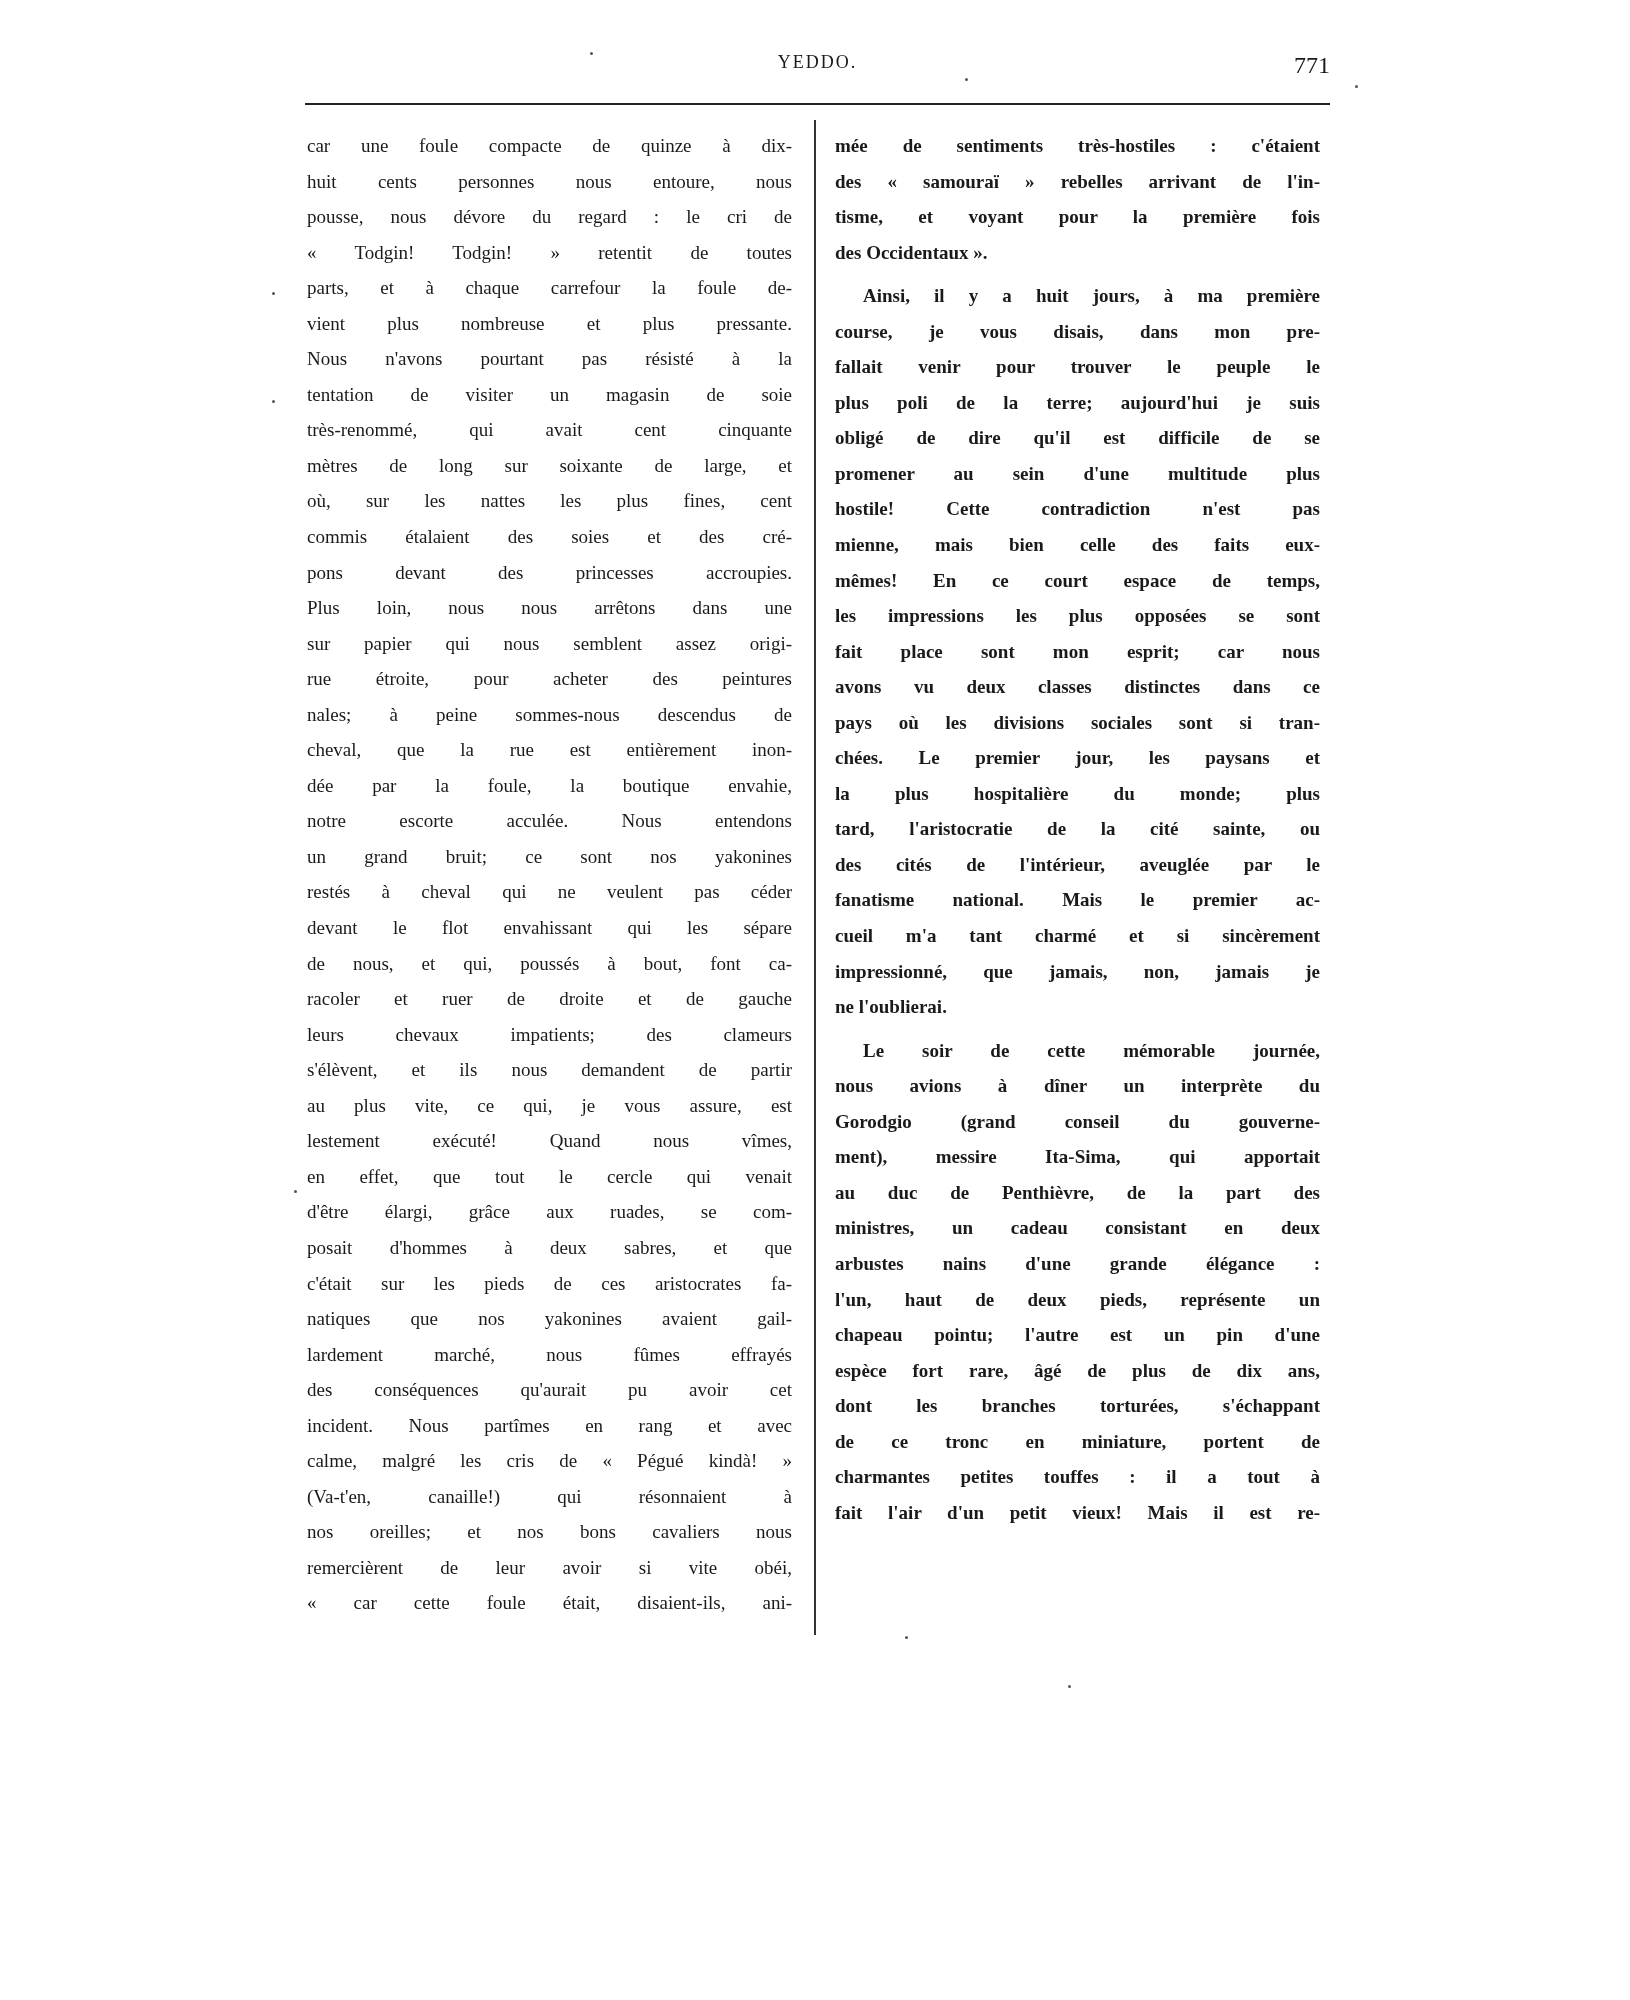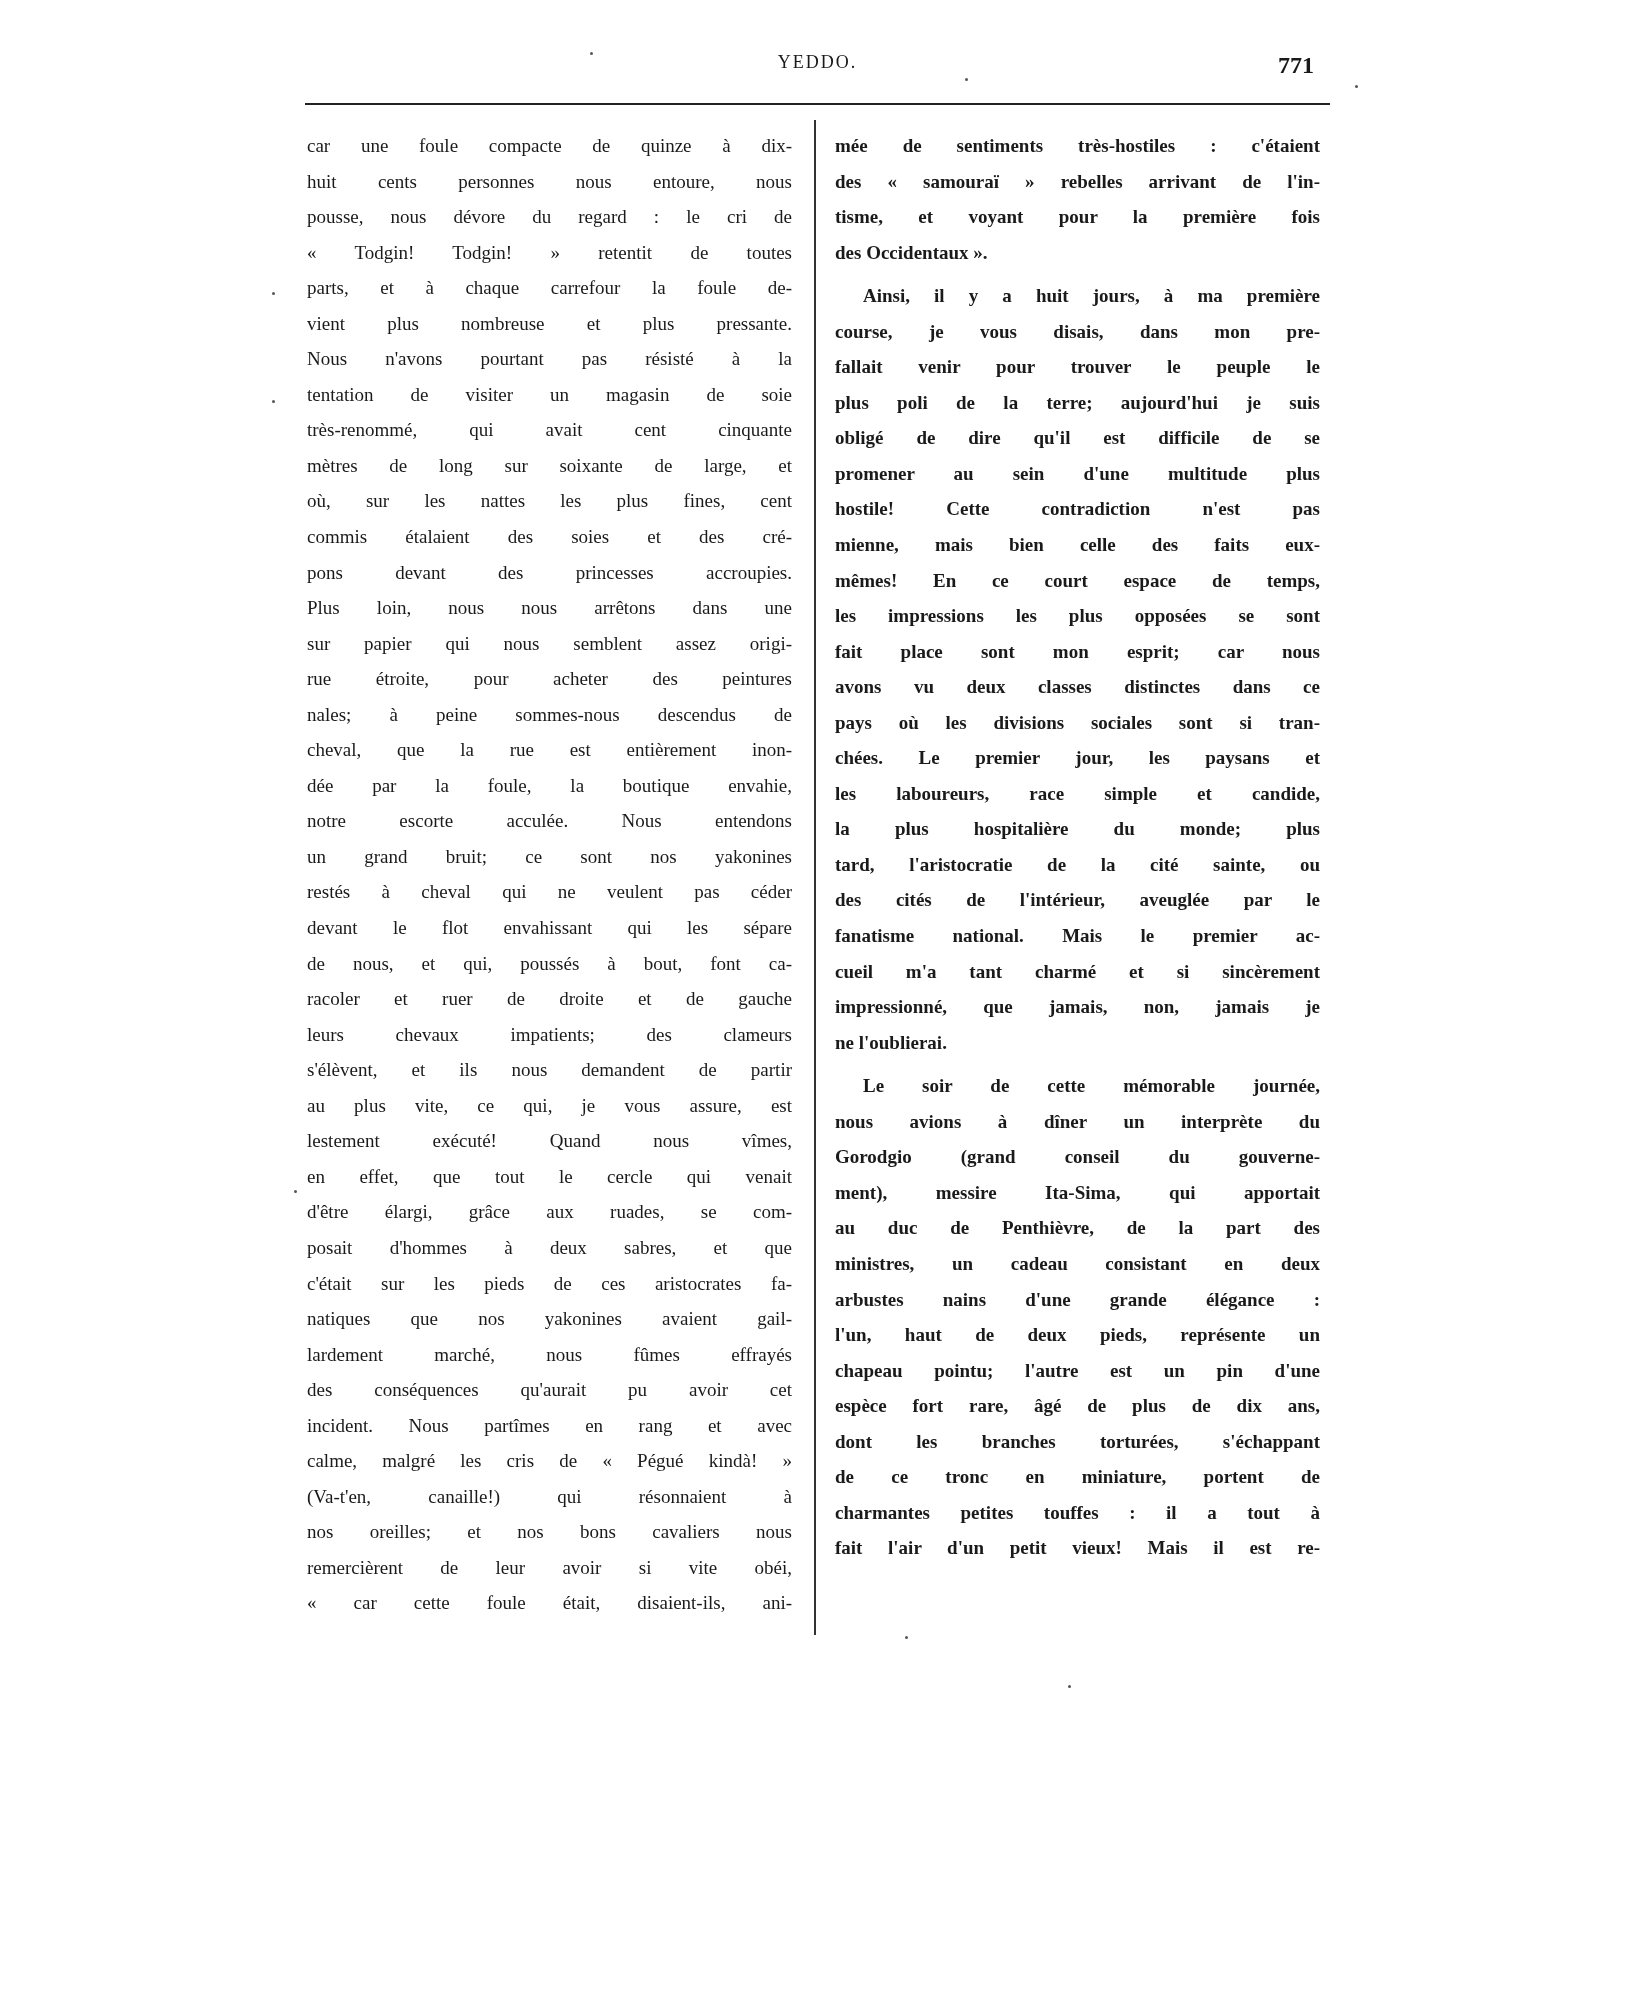--- a/index.html
+++ b/index.html
@@ -1,21 +1,21 @@
 <!DOCTYPE html>
 <html><head>
 <meta charset="utf-8">
 <style>
   html, body { margin: 0; padding: 0; background: #ffffff; }
   body { width: 1630px; height: 2000px; position: relative; overflow: hidden;
          font-family: "Liberation Serif", "DejaVu Serif", serif; color: #1a1a1a; }
   .header { position: absolute; top: 52px; left: 305px; width: 1025px; height: 40px; }
   .running-title { position: absolute; left: 0; right: 0; top: 0; text-align: center;
                    font-size: 18px; letter-spacing: 2px; }
-  .page-number { position: absolute; right: 16px; top: 0; font-size: 24px; font-weight: bold; margin-left: 26px; }
+  .page-number { position: absolute; right: 0; top: 0; font-size: 24px; font-weight: normal; margin-left: 26px; }
   .rule { position: absolute; top: 103px; left: 305px; width: 1025px; height: 2px; background: #222; }
   .column { position: absolute; top: 128px; width: 485px; font-size: 19px; line-height: 35.55px;
             text-align: justify; }
   .col-left { left: 307px; }
   .col-right { left: 835px; font-weight: bold; }
   .line { display: block; white-space: nowrap; text-align-last: justify; height: 35.55px; }
   .line.last { text-align-last: left; }
   .line.indent { padding-left: 28px; }
   .para-gap { height: 8px; }
   .divider { position: absolute; left: 814px; top: 120px; width: 2px; height: 1515px; background: #333; }
@@ -91,21 +91,20 @@
       <span class="line">obligé de dire qu'il est difficile de se</span>
       <span class="line">promener au sein d'une multitude plus</span>
       <span class="line">hostile! Cette contradiction n'est pas</span>
       <span class="line">mienne, mais bien celle des faits eux-</span>
       <span class="line">mêmes! En ce court espace de temps,</span>
       <span class="line">les impressions les plus opposées se sont</span>
       <span class="line">fait place sont mon esprit; car nous</span>
       <span class="line">avons vu deux classes distinctes dans ce</span>
       <span class="line">pays où les divisions sociales sont si tran-</span>
       <span class="line">chées. Le premier jour, les paysans et</span>
-      <span class="line">les laboureurs, race simple et candide,</span>
       <span class="line">la plus hospitalière du monde; plus</span>
       <span class="line">tard, l'aristocratie de la cité sainte, ou</span>
       <span class="line">des cités de l'intérieur, aveuglée par le</span>
       <span class="line">fanatisme national. Mais le premier ac-</span>
       <span class="line">cueil m'a tant charmé et si sincèrement</span>
       <span class="line">impressionné, que jamais, non, jamais je</span>
       <span class="line last">ne l'oublierai.</span>
     </div>
     <div class="para-gap"></div>
     <div>

